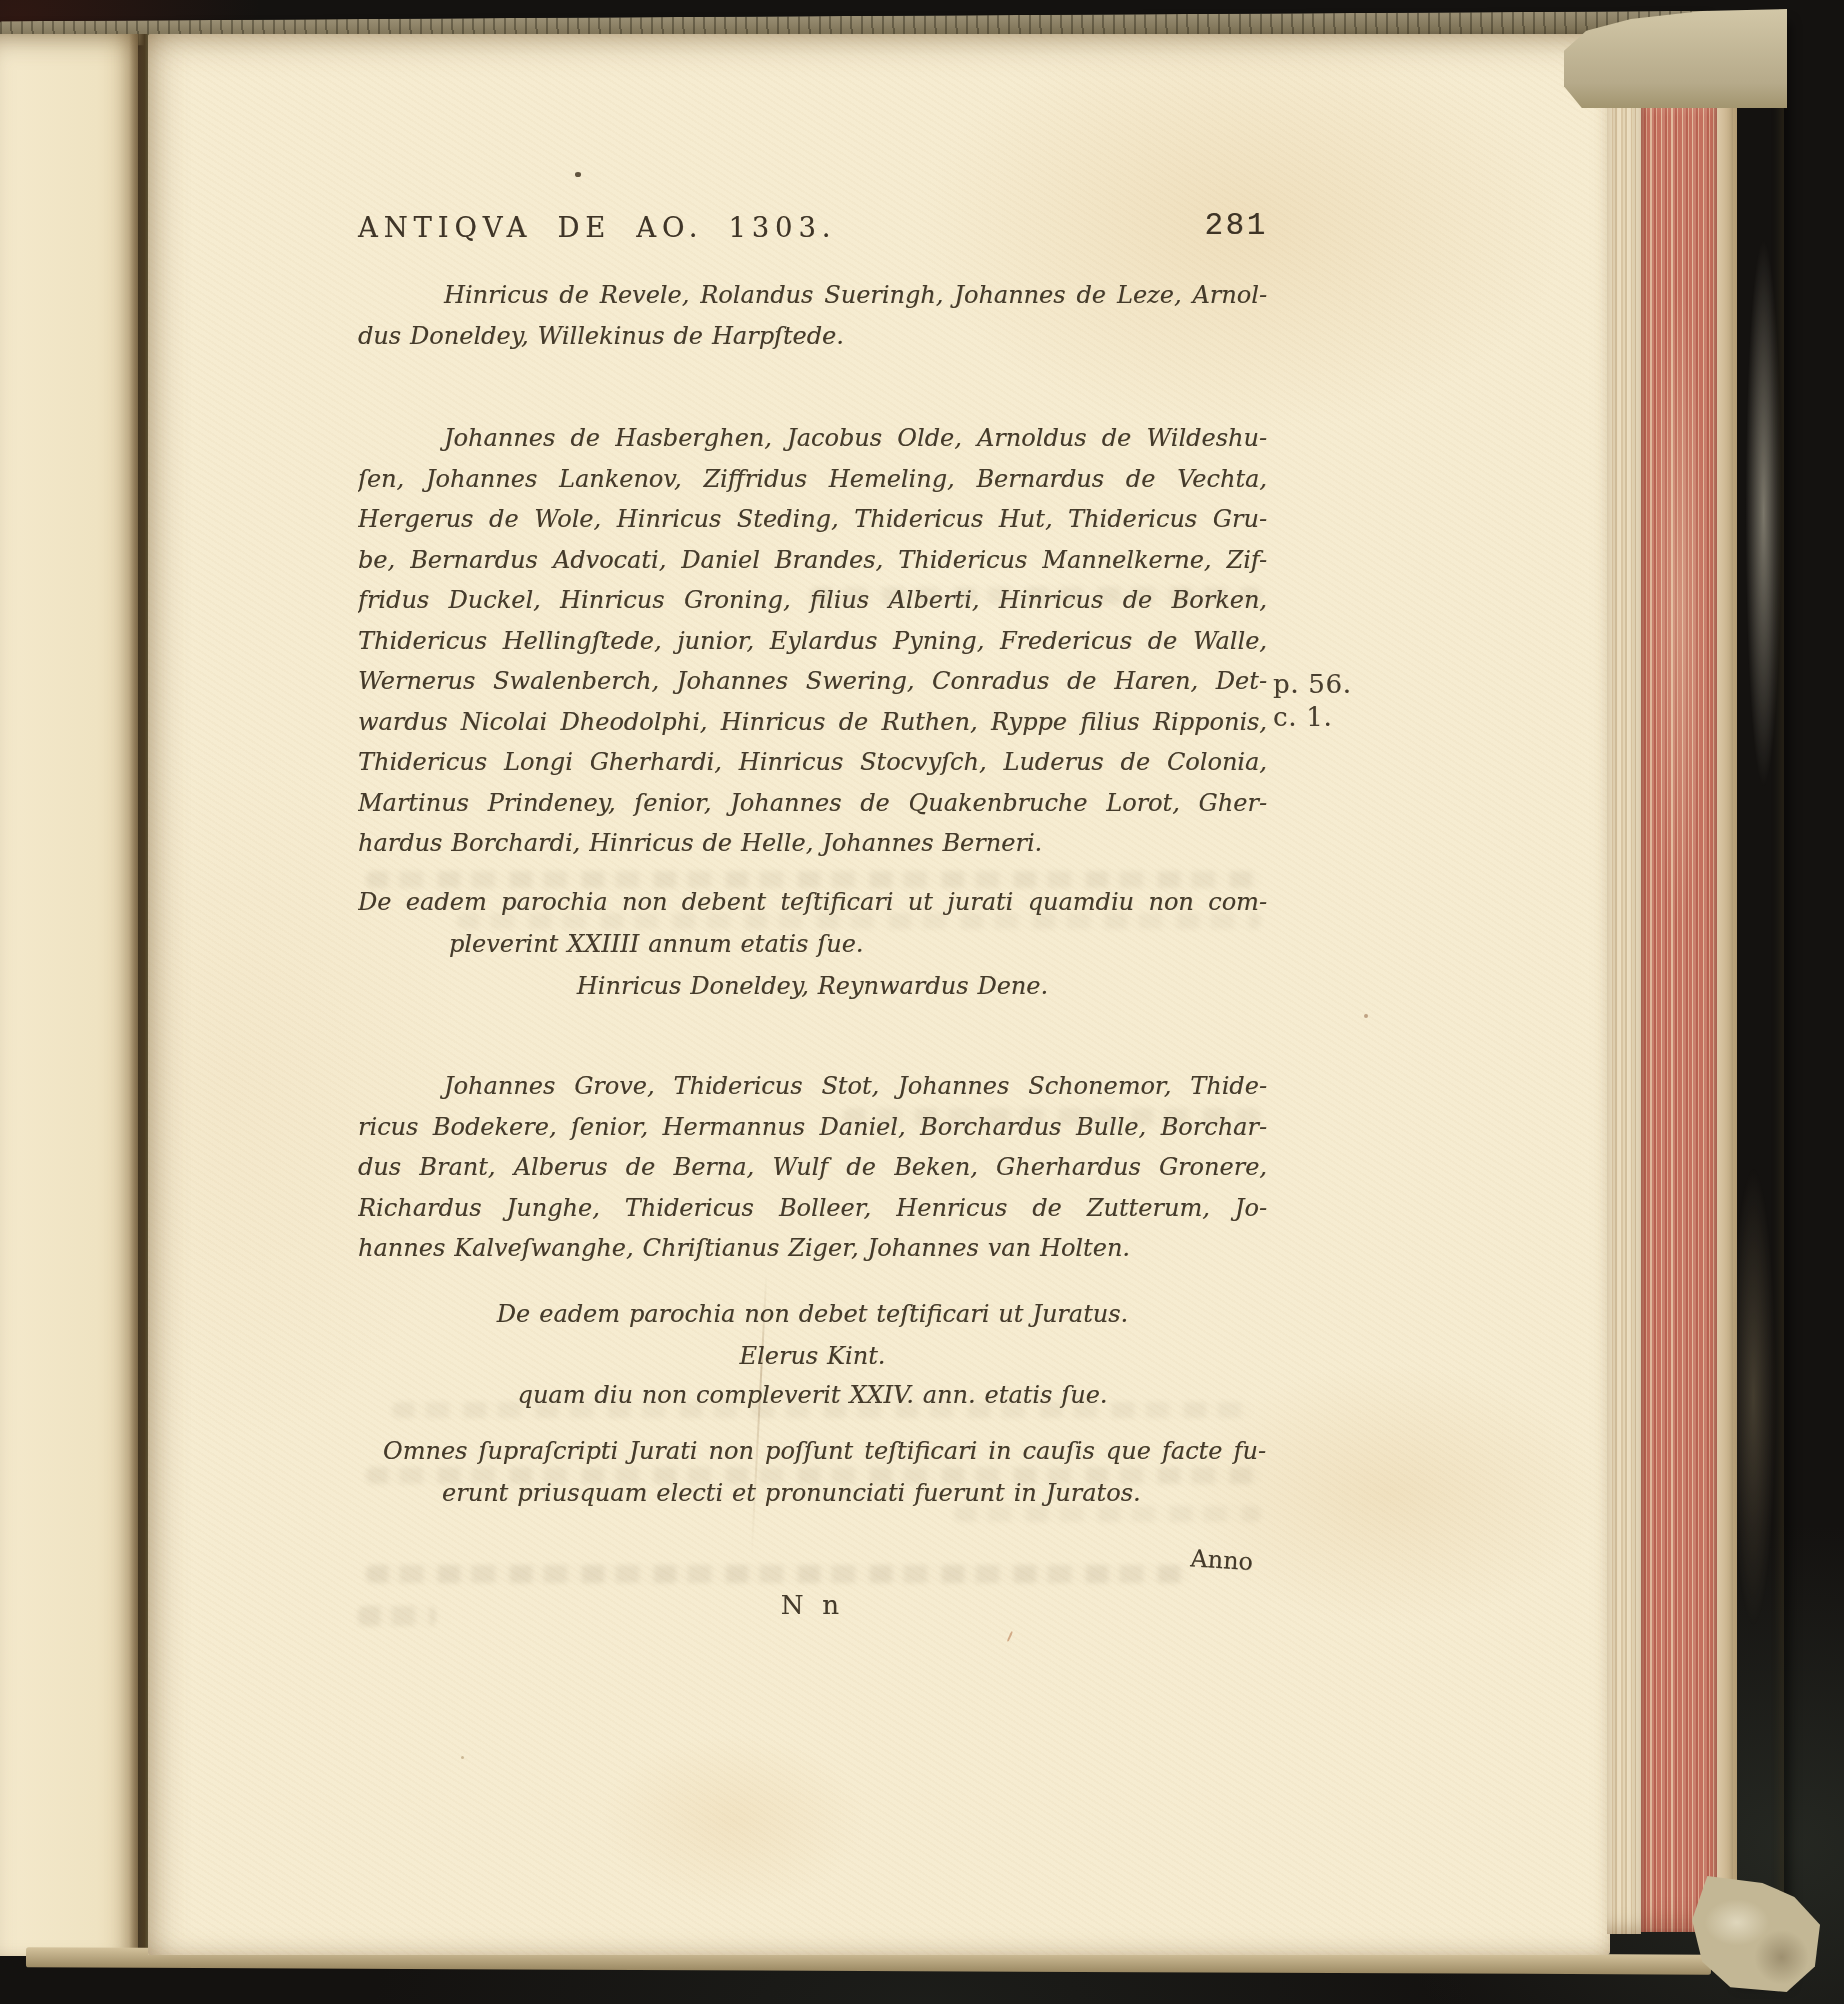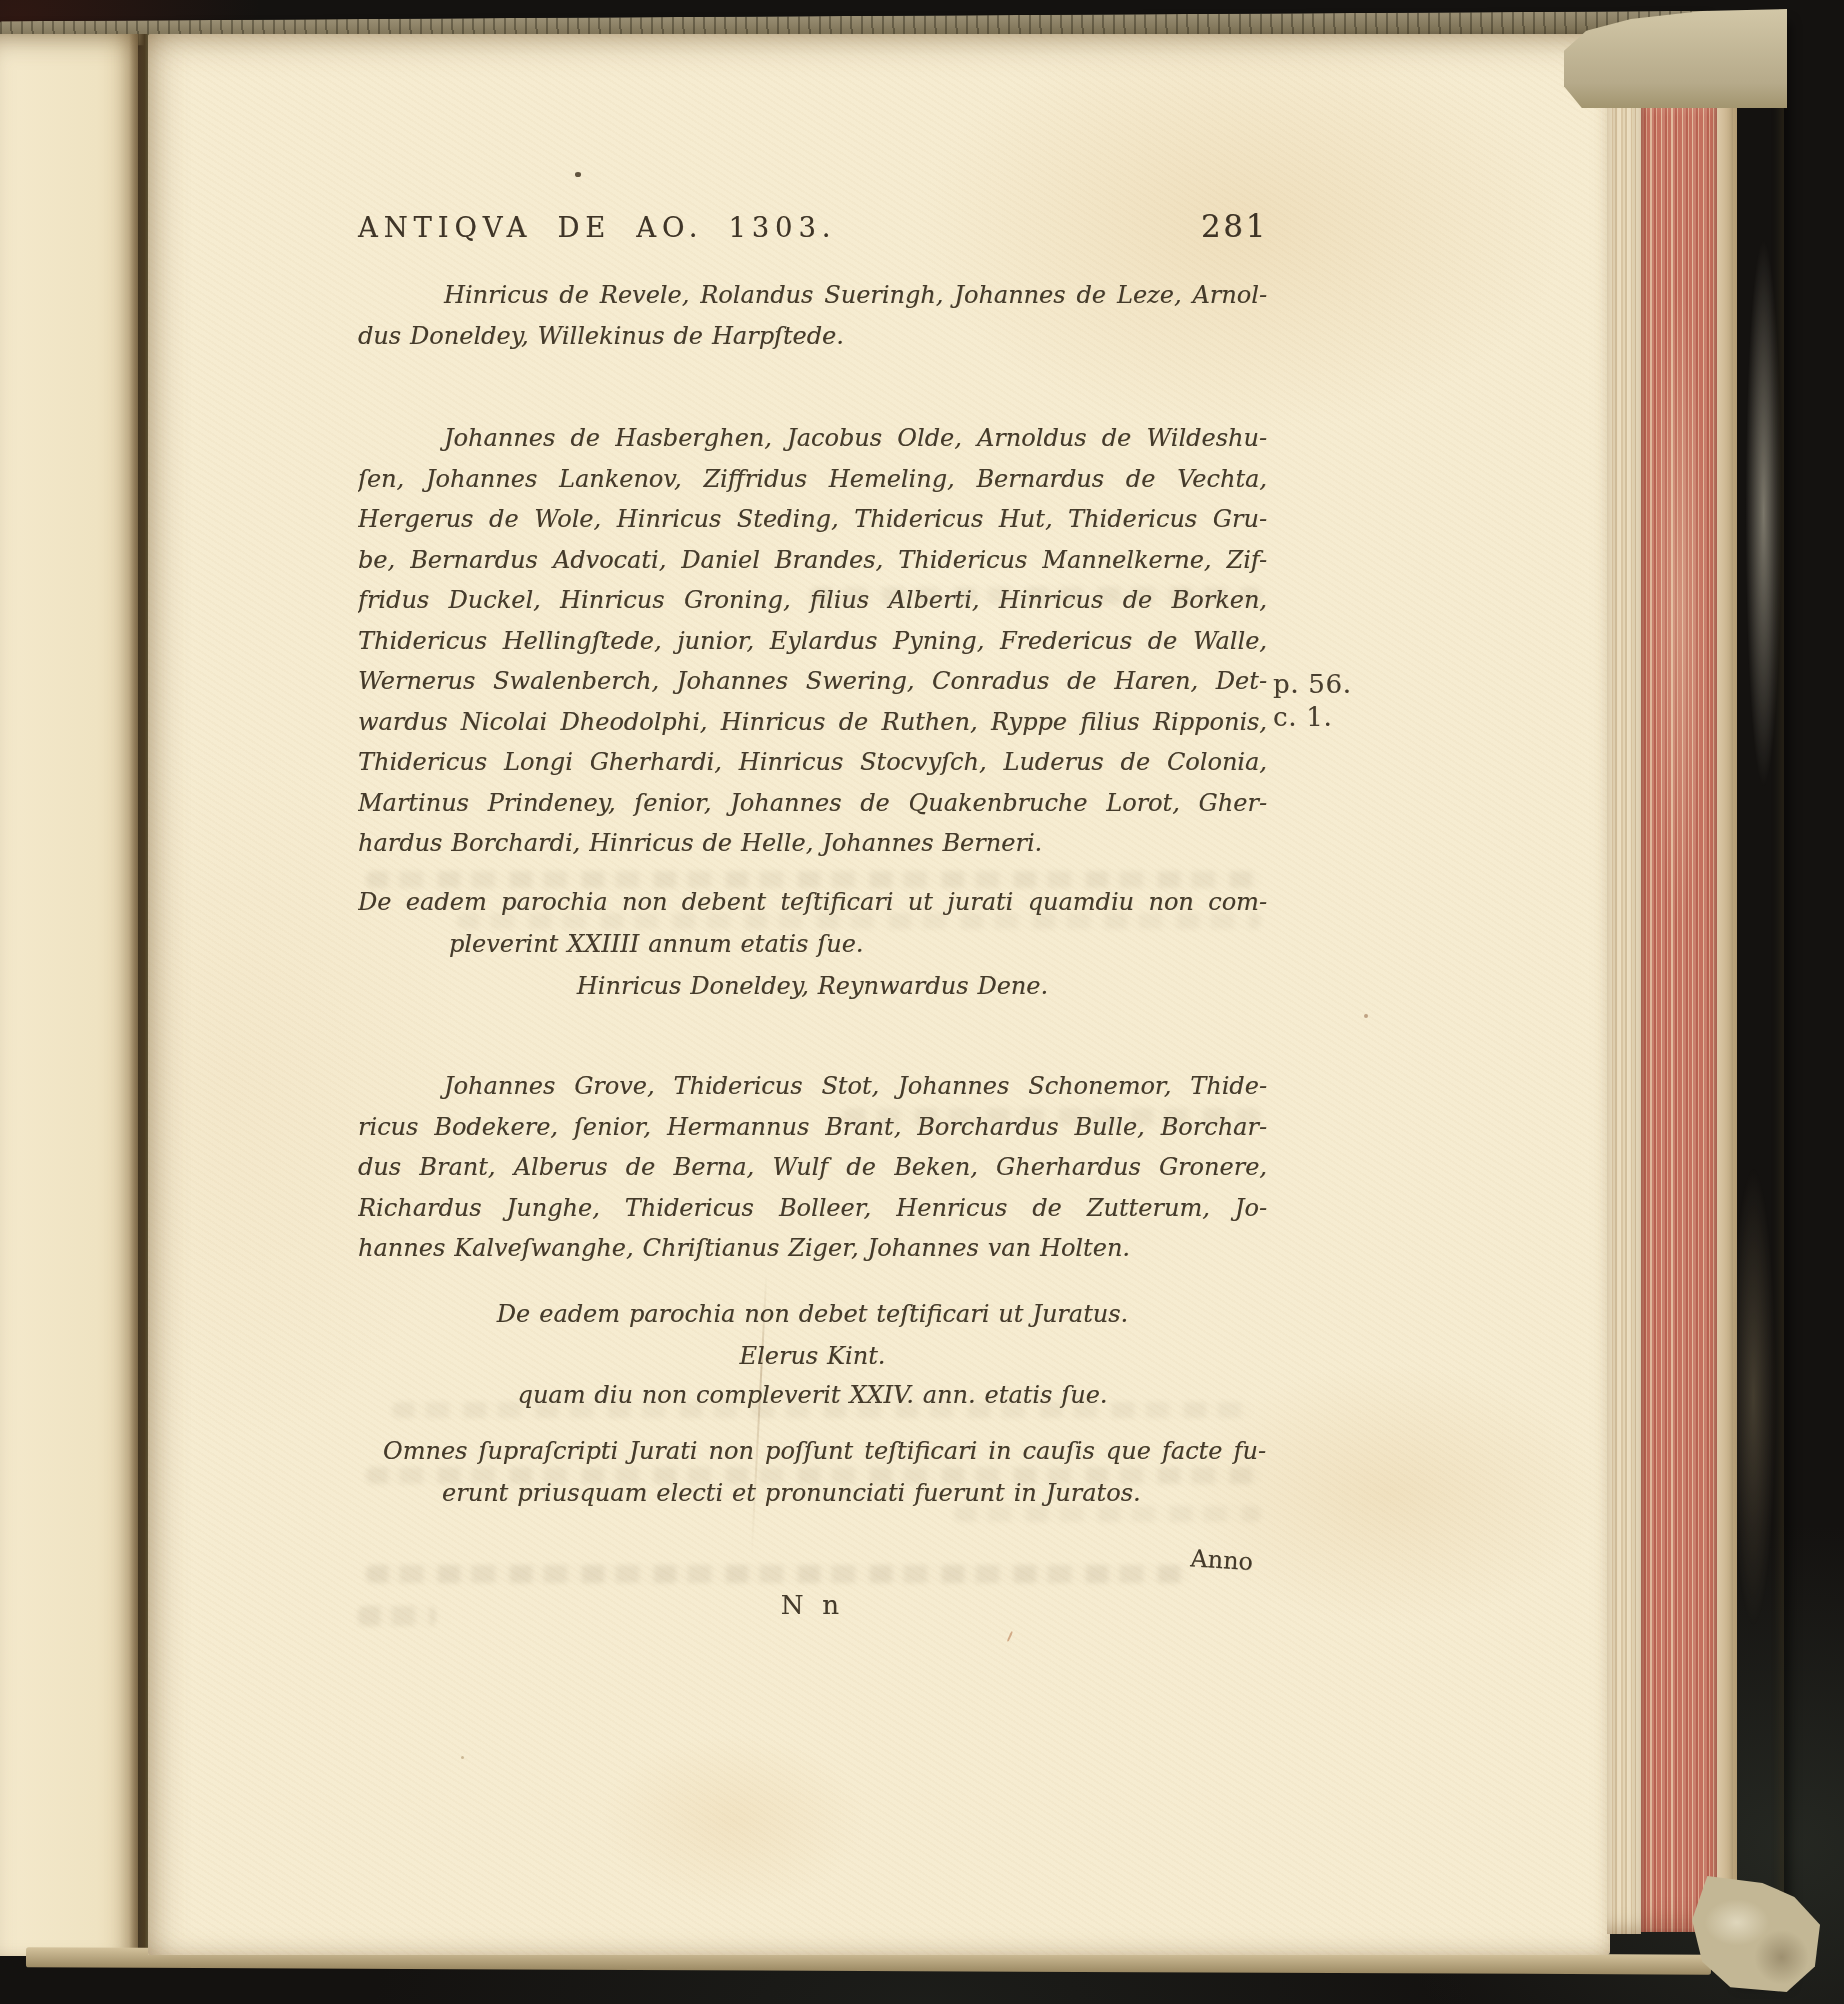--- a/index.html
+++ b/index.html
@@ -76,21 +76,21 @@
     transform:rotate(3deg);filter:blur(0.7px);}
   
   .txt{position:absolute;color:#362c1d;opacity:.92;
     text-shadow:0.3px 0.3px 0.5px rgba(54,44,29,.45);}
   .bl{left:358px;width:909px;font-size:24px;line-height:30px;word-spacing:1.3px;overflow:hidden;white-space:normal;font-style:italic;}
   .j{text-align:justify;text-align-last:justify;}
   .ind{text-indent:86px;}
   .ctr{text-align:center;}
   .heading{left:358px;width:909px;font-size:26px;font-style:italic;text-align:center;word-spacing:17px;}
   .runhead{left:358px;width:909px;top:212px;font-size:27.4px;letter-spacing:5.9px;word-spacing:10.5px;text-align:left;color:#30261a;}
-  .pagenum{left:1150px;width:118px;top:208px;font-size:31px;letter-spacing:2.6px;text-align:right;color:#30261a;}
+  .pagenum{left:1150px;width:118px;top:208px;font-size:31px;letter-spacing:2.6px;text-align:right;color:#30261a;font-family:Liberation Mono, monospace;}
   .mnote{left:1273px;width:131px;font-size:26px;letter-spacing:0.7px;color:#3a3022;}
   .catchword{left:358px;width:895px;top:1548px;font-size:24px;text-align:right;
     transform:rotate(3.5deg);transform-origin:100% 50%;}
   .sig{left:358px;width:909px;top:1590px;font-size:26px;letter-spacing:5.2px;text-align:center;}
 </style>
 </head>
 <body>
 
 <div id="canvas">
   <div class="backdrop"></div>
@@ -140,21 +140,21 @@
   <div class="txt bl" style="top:828px">hardus Borchardi, Hinricus de Helle, Johannes Berneri.</div>
 
   <div class="txt mnote" style="top:669px">p. 56.</div>
   <div class="txt mnote" style="top:702px">c. 1.</div>
 
   <div class="txt bl j" style="top:887px">De eadem parochia non debent teſtificari ut jurati quamdiu non com-</div>
   <div class="txt bl" style="top:929px;left:449px;width:818px">pleverint XXIIII annum etatis ſue.</div>
   <div class="txt bl ctr" style="top:971px">Hinricus Doneldey, Reynwardus Dene.</div>
 
   <div class="txt bl j ind" style="top:1071px">Johannes Grove, Thidericus Stot, Johannes Schonemor, Thide-</div>
-  <div class="txt bl j" style="top:1112px">ricus Bodekere, ſenior, Hermannus Brant, Borchardus Bulle, Borchar-</div>
+  <div class="txt bl j" style="top:1112px">ricus Bodekere, ſenior, Hermannus Daniel, Borchardus Bulle, Borchar-</div>
   <div class="txt bl j" style="top:1152px">dus Brant, Alberus de Berna, Wulf de Beken, Gherhardus Gronere,</div>
   <div class="txt bl j" style="top:1193px">Richardus Junghe, Thidericus Bolleer, Henricus de Zutterum, Jo-</div>
   <div class="txt bl" style="top:1233px">hannes Kalveſwanghe, Chriſtianus Ziger, Johannes van Holten.</div>
 
   <div class="txt bl ctr" style="top:1299px">De eadem parochia non debet teſtificari ut Juratus.</div>
   <div class="txt bl ctr" style="top:1341px">Elerus Kint.</div>
   <div class="txt bl ctr" style="top:1380px">quam diu non compleverit XXIV. ann. etatis ſue.</div>
 
   <div class="txt bl j" style="top:1436px;left:383px;width:883px">Omnes ſupraſcripti Jurati non poſſunt teſtificari in cauſis que facte fu-</div>
   <div class="txt bl" style="top:1478px;left:442px;width:824px">erunt priusquam electi et pronunciati fuerunt in Juratos.</div>

